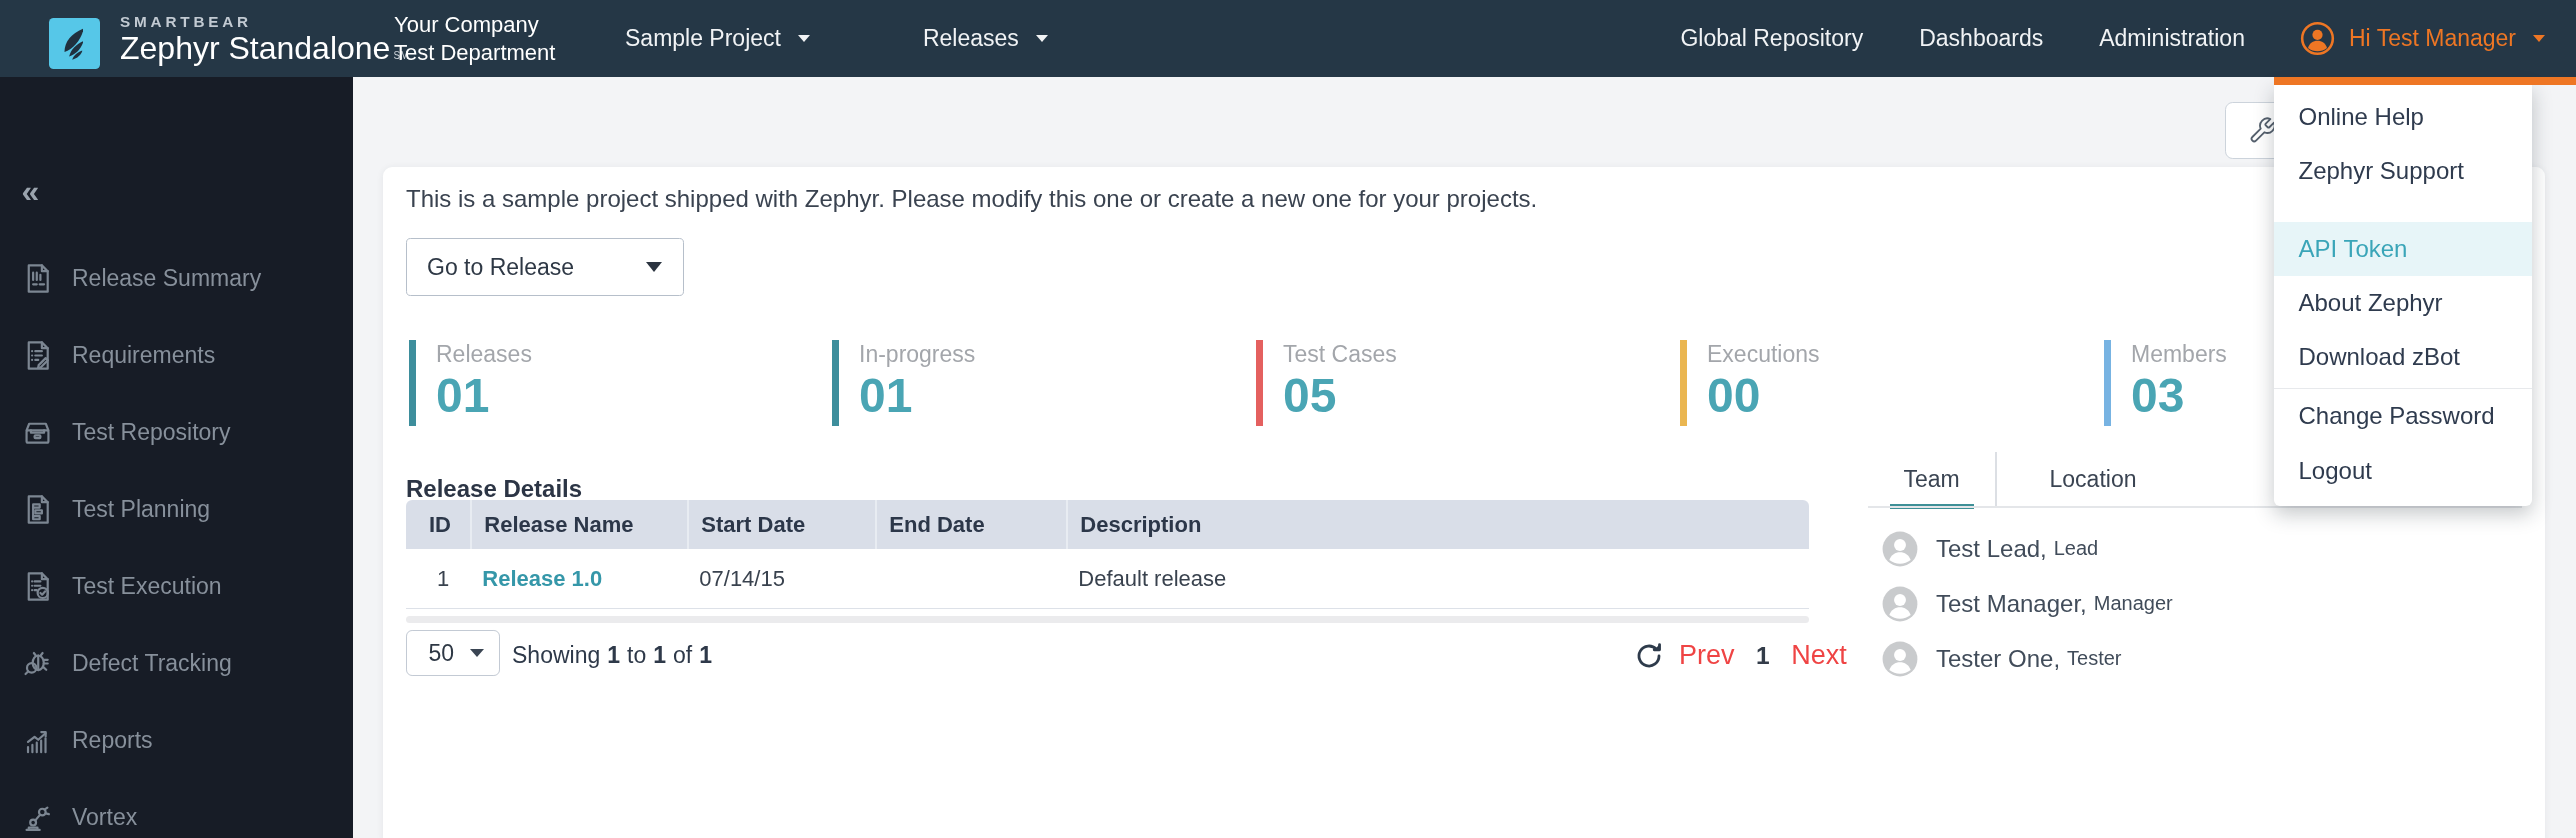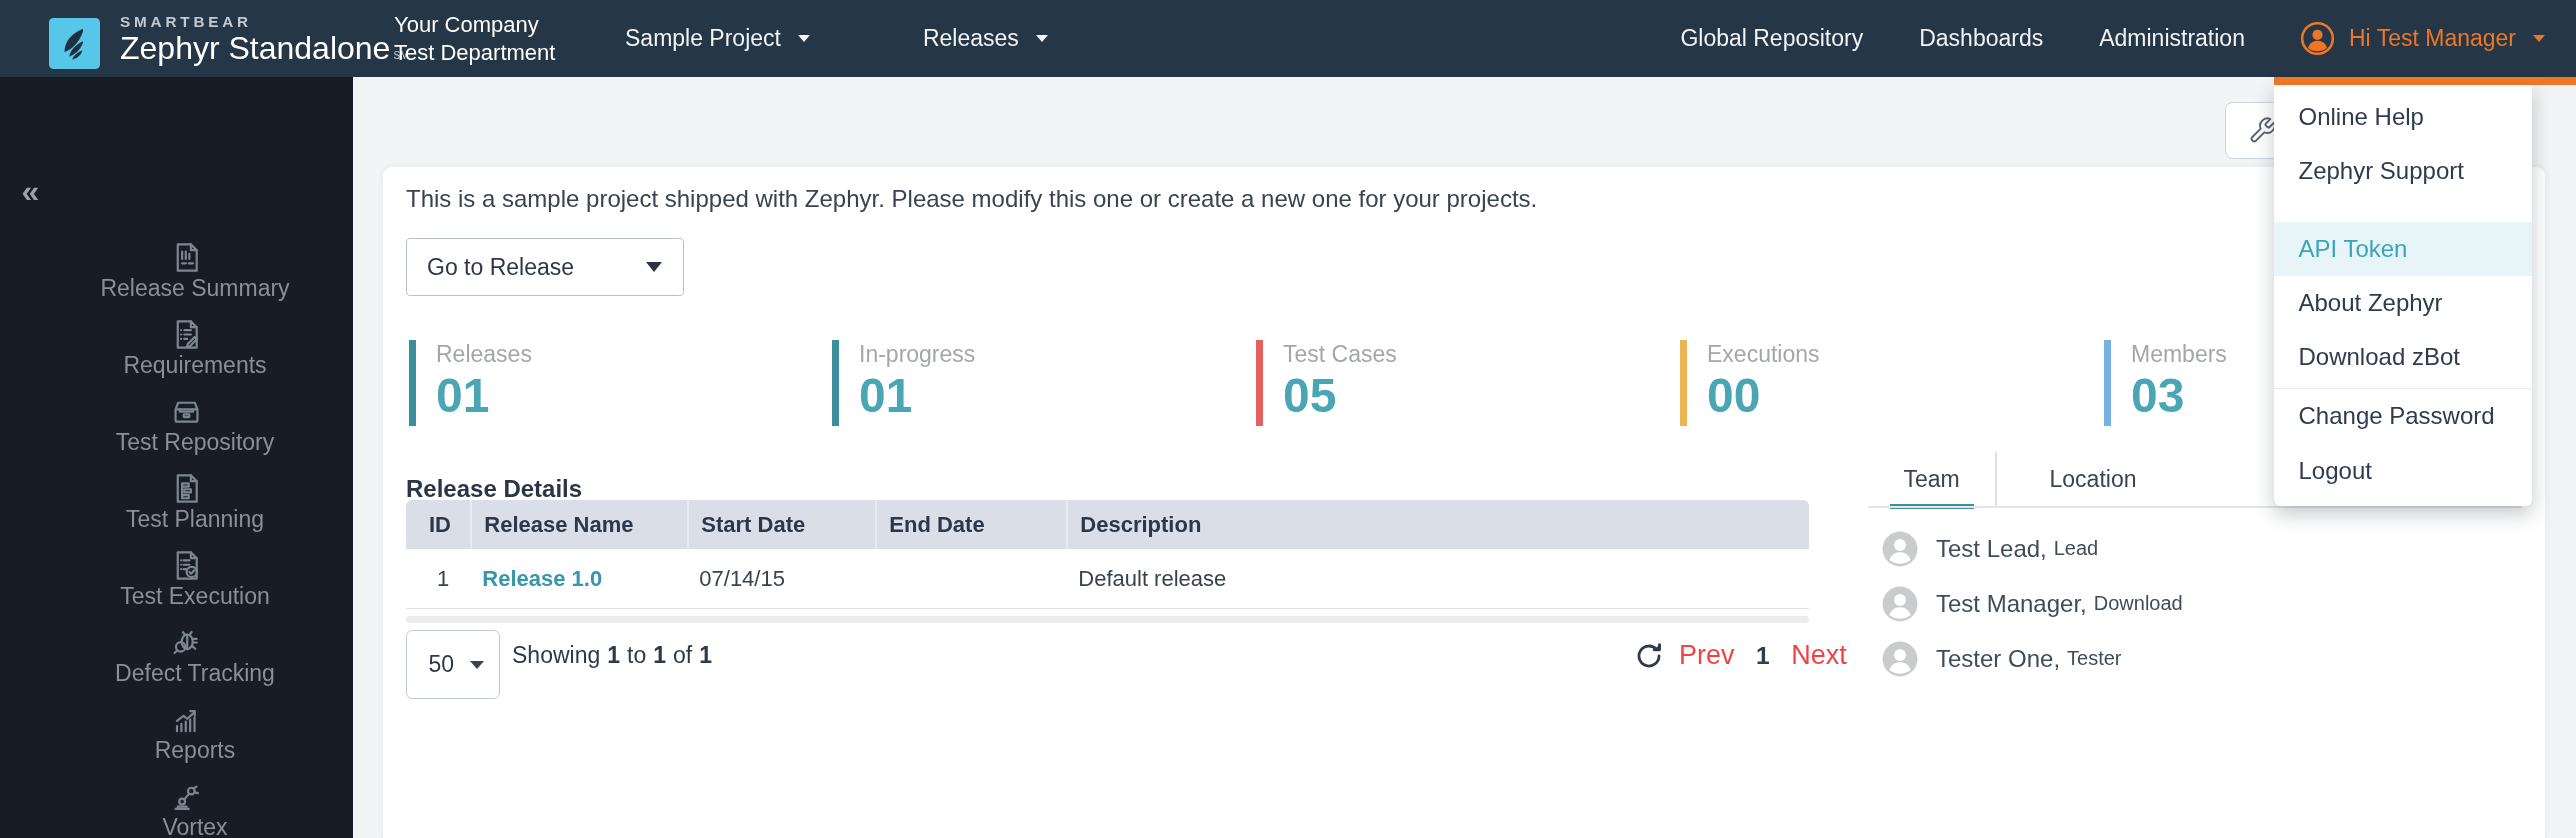--- a/index.html
+++ b/index.html
@@ -30,21 +30,21 @@
   .orange-bar { position:absolute; left:2274px; top:77px; width:302px; height:7.7px; background:#ee7624; z-index:40; }
   .user-menu { position:absolute; left:2274px; top:84px; width:258px; background:#ffffff; border-radius:0 0 6.1px 6.1px; box-shadow:0 7.7px 20px rgba(25,35,45,.25); padding:6.1px 0 7.7px 0; z-index:39; }
   .menu-item { height:54px; line-height:54px; padding-left:24.5px; font-size:24px; color:#2f3b4e; cursor:pointer; white-space:nowrap; }
   .menu-item.active { background:#e7f5f8; color:#3aa5b8;margin-top:24px; }
   .menu-item.has-divider { border-top:1.5px solid #e7e9ec; margin-top:3.8px; padding-top:0; height:56px; }
 
   
   .sidebar { position:absolute; left:0; top:77px; width:353px; height:762px; background:#171c26; z-index:10; }
   .collapse { position:absolute; left:21.5px; top:98px; font-size:32px; font-weight:700; color:#9aa3ad; cursor:pointer; line-height:32px; }
   .side-list { position:absolute; left:0; top:163px; width:353px; list-style:none; }
-  .side-item { height:77px; display:flex; align-items:center; padding-left:20px; cursor:pointer;flex-direction:column; }
+  .side-item { height:77px; display:flex; align-items:center; padding-left:20px; cursor:pointer; }
   .side-icon { width:35px; height:35px; color:#7c8692; flex:0 0 35px; }
   .side-label { margin-left:17px; font-size:23px; color:#87909b; white-space:nowrap; }
 
   
   .wrench-btn { position:absolute; left:2225px; top:102px; width:74px; height:57px; background:#ffffff; border:1.5px solid #ccd3db; border-radius:7.7px; display:flex; align-items:center; justify-content:center; cursor:pointer; z-index:15; }
 
   
   .card { position:absolute; left:383px; top:167px; width:2162px; height:672px; background:#ffffff; border-radius:9.2px 9.2px 0 0; box-shadow:0 1.5px 7.7px rgba(40,50,60,.08); z-index:5; }
   .notice { position:absolute; left:23px; top:18.4px; font-size:24px; color:#3a4350; }
   .gtr-select { position:absolute; left:23px; top:71px; width:278px; height:58px; border:1.5px solid #b6bfca; border-radius:4.6px; background:#fff; display:flex; align-items:center; cursor:pointer; }
@@ -62,21 +62,21 @@
   .thead { display:grid; grid-template-columns:64px 217px 188px 191px auto; height:49px; background:#d9dee8; border-radius:6.1px 6.1px 0 0; }
   .th { display:flex; align-items:center; padding-left:12.3px; font-size:22px; font-weight:700; color:#2c3749; cursor:pointer; }
   .th:first-child { padding-left:23px; }
   .th + .th { border-left:2.3px solid #e8ecf2; }
   .trow { display:grid; grid-template-columns:64px 217px 188px 191px auto; height:60px; background:#ffffff; border-bottom:1.5px solid #dde1e8; }
   .td { display:flex; align-items:center; padding-left:12.3px; font-size:22px; color:#39424e; }
   .td:first-child { padding-left:31px; }
   .td.link { color:#3597a9; font-weight:700; cursor:pointer; }
   .scroll-strip { position:absolute; left:23px; top:449px; width:1403px; height:7px; background:#ebebed; border-radius:3.8px; cursor:pointer; }
 
-  .page-size { position:absolute; left:23px; top:463px; width:94px; height:69px; border:1.5px solid #c3cad4; border-radius:6.1px; background:#fff; display:flex; align-items:center; cursor:pointer; }
+  .page-size { position:absolute; left:23px; top:463px; width:94px; height:46px; border:1.5px solid #c3cad4; border-radius:6.1px; background:#fff; display:flex; align-items:center; cursor:pointer; }
   .ps-value { margin-left:21.5px; font-size:23px; color:#2e3845; flex:1; }
   .ps-caret { width:0; height:0; border-left:7px solid transparent; border-right:7px solid transparent; border-top:8.4px solid #3a4553; margin-right:15.3px; }
   .showing { position:absolute; left:129px; top:463px; height:51px; display:flex; align-items:center; gap:7px; font-size:23px; color:#2e3949; }
   .showing b { font-weight:700; }
   .pager { position:absolute; left:1250px; top:463px; height:51px; display:flex; align-items:center; }
   .refresh { width:32px; height:32px; cursor:pointer; }
   .pg-prev, .pg-next { font-size:27px; color:#ef4444; cursor:pointer; }
   .pg-prev { margin-left:14px; }
   .pg-page { font-size:24.5px; font-weight:700; color:#333c49; margin:0 21.5px; cursor:pointer; }
 
@@ -339,21 +339,21 @@
         <span class="m-name">Test Lead,</span>
         <span class="m-role">Lead</span>
       </div>
       <div class="member">
         <svg class="m-avatar" viewBox="0 0 48 48">
             <circle cx="24" cy="24" r="22" fill="#c9cbcd"></circle>
             <circle cx="24" cy="19" r="7.5" fill="#ffffff"></circle>
             <path d="M10.5 38c2.5-7 7.5-10 13.5-10s11 3 13.5 10a22 22 0 0 1-27 0z" fill="#ffffff"></path>
           </svg>
         <span class="m-name">Test Manager,</span>
-        <span class="m-role">Download</span>
+        <span class="m-role">Manager</span>
       </div>
       <div class="member">
         <svg class="m-avatar" viewBox="0 0 48 48">
             <circle cx="24" cy="24" r="22" fill="#c9cbcd"></circle>
             <circle cx="24" cy="19" r="7.5" fill="#ffffff"></circle>
             <path d="M10.5 38c2.5-7 7.5-10 13.5-10s11 3 13.5 10a22 22 0 0 1-27 0z" fill="#ffffff"></path>
           </svg>
         <span class="m-name">Tester One,</span>
         <span class="m-role">Tester</span>
       </div>

